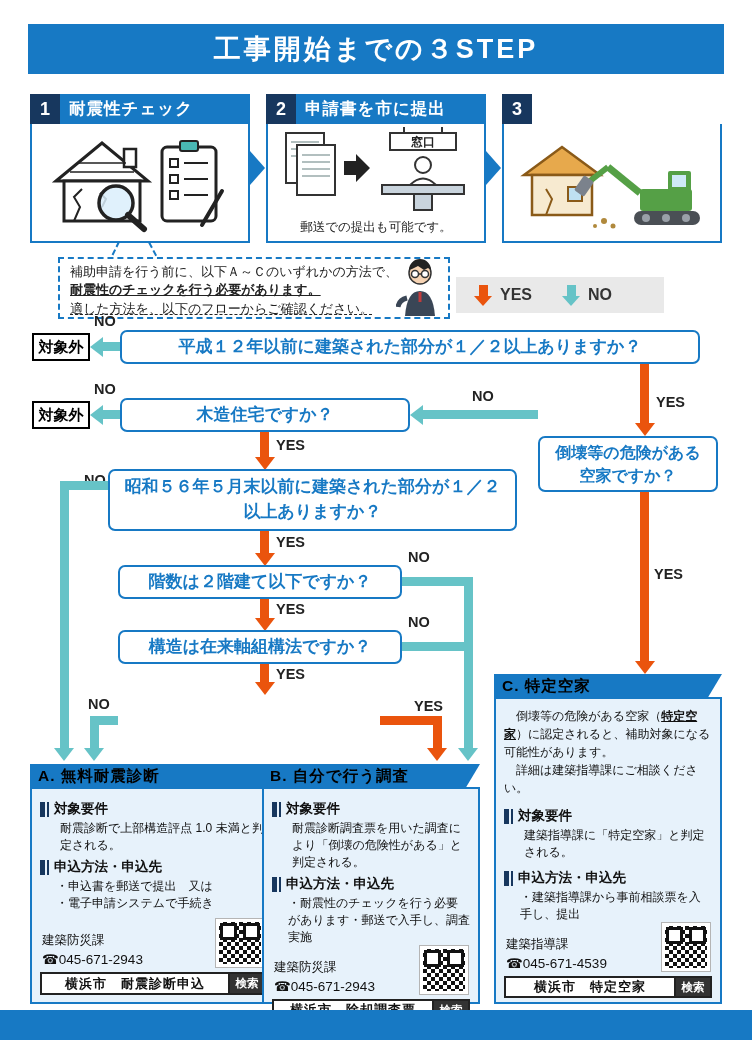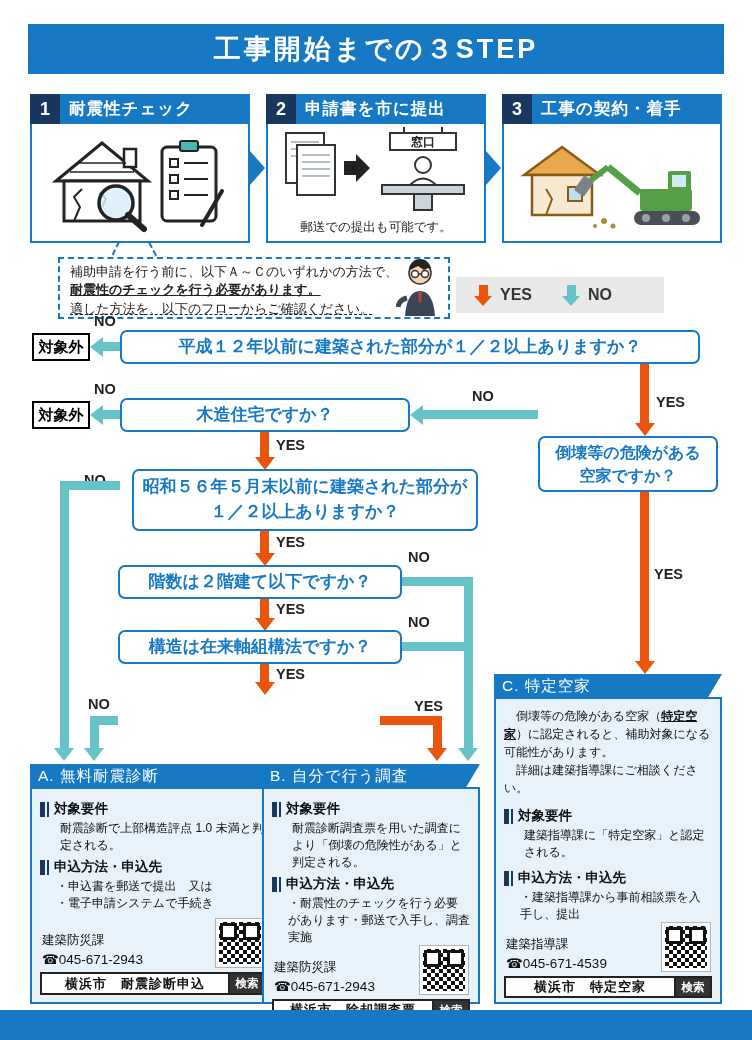--- a/index.html
+++ b/index.html
@@ -58,22 +58,22 @@
   .ah-down { position:absolute; width:0; height:0; border-left:10px solid transparent; border-right:10px solid transparent; }
   .ah-down.teal { border-top:13px solid #66c3c7; } .ah-down.orange { border-top:13px solid #ea540d; }
   .ah-left { position:absolute; width:0; height:0; border-top:10px solid transparent; border-bottom:10px solid transparent; }
   .ah-left.teal { border-right:13px solid #66c3c7; }
 
   
   .card { position:absolute; }
   .card-a { left:30px; top:764px; width:246px; height:240px; }
   .card-b { left:262px; top:764px; width:218px; height:240px; }
   .card-c { left:494px; top:674px; width:228px; height:330px; }
-  .card-header { position:absolute; top:0; left:0; width:100%; height:25px; background:#1779c4; color:#ffffff;
-    font-weight:normal; font-size:15.5px; display:flex; align-items:center; padding-left:8px; z-index:2;
+  .card-header { position:absolute; top:0; left:0; width:100%; height:25px; background:#1779c4; color:#000000;
+    font-weight:bold; font-size:15.5px; display:flex; align-items:center; padding-left:8px; z-index:2;
     clip-path:polygon(0 0, 100% 0, calc(100% - 15px) 100%, 0 100%); letter-spacing:1px; }
   .card-body { position:absolute; top:23px; left:0; right:0; bottom:0; border:2px solid #1779c4;
     background:#e7f2fb; padding:7px 8px 7px 8px; display:flex; flex-direction:column; }
   .sec { display:flex; align-items:center; font-weight:bold; font-size:13.5px; color:#111; margin-top:4px; }
   .bar-thick { width:5px; height:15px; background:#17375e; margin-right:2px; }
   .bar-thin { width:2px; height:15px; background:#17375e; margin-right:5px; }
   .sec-text { font-size:12px; color:#111; line-height:1.42; padding-left:8px; margin-top:2px;margin-left:12px; }
   .card-c .sec { margin-top:8px; }
   .c-intro { font-size:12px; line-height:1.5; color:#111; margin:1px 0 2px 0; }
   .c-intro .b-u { font-weight:bold; text-decoration:underline; }
@@ -161,21 +161,20 @@
       </svg>
       <div class="step-caption">郵送での提出も可能です。</div>
     </div>
   </div>
 
   <div class="chev" style="left:486px"></div>
 
   <div class="step" style="left:502px">
     <div class="step-header">
       <div class="step-num">3</div>
-      <div class="step-title">工事の契約・着手</div>
     </div>
     <div class="step-body">
       <svg width="192" height="100" viewBox="0 0 192 100">
         <polygon points="8,42 46,14 84,42" fill="#e7a94c" stroke="#8a5a18" stroke-width="2.5"></polygon>
         <rect x="16" y="42" width="60" height="40" fill="#f7ead0" stroke="#8a5a18" stroke-width="2.5"></rect>
         <polyline points="30,82 36,66 30,56" stroke="#8a5a18" stroke-width="2" fill="none"></polyline>
         <rect x="52" y="54" width="14" height="14" fill="#bfe0f2" stroke="#8a5a18" stroke-width="2"></rect>
         <circle cx="88" cy="88" r="3" fill="#b0893c"></circle>
           <circle cx="97" cy="93" r="2.5" fill="#b0893c"></circle>
           <circle cx="79" cy="93" r="2" fill="#b0893c"></circle>
@@ -252,21 +251,21 @@
   <div class="ah-down orange" style="left:635px;top:661px"></div>
 
   <span class="lbl" style="left:276px;top:437px">YES</span>
   <div class="vshaft orange-bg" style="left:260px;top:432px;height:26px"></div>
   <div class="ah-down orange" style="left:255px;top:457px"></div>
 
   <span class="lbl" style="left:84px;top:472px">NO</span>
   <div class="hshaft teal-bg" style="left:60px;top:481px;width:60px"></div>
   <div class="vshaft teal-bg" style="left:60px;top:481px;height:268px"></div>
   <div class="ah-down teal" style="left:54px;top:748px"></div>
-  <div class="q" style="left:132px;top:469px;width:346px;height:62px">昭和５６年５月末以前に建築された部分が１／２以上ありますか？</div>
+  <div class="q" style="left:108px;top:469px;width:409px;height:62px">昭和５６年５月末以前に建築された部分が１／２以上ありますか？</div>
   <span class="lbl" style="left:276px;top:534px">YES</span>
   <div class="vshaft orange-bg" style="left:260px;top:531px;height:23px"></div>
   <div class="ah-down orange" style="left:255px;top:553px"></div>
 
   <div class="q" style="left:118px;top:565px;width:284px;height:34px">階数は２階建て以下ですか？</div>
   <span class="lbl" style="left:408px;top:549px">NO</span>
   <div class="hshaft teal-bg" style="left:402px;top:577px;width:71px"></div>
   <div class="vshaft teal-bg" style="left:464px;top:577px;height:172px"></div>
   <div class="ah-down teal" style="left:458px;top:748px"></div>
   <span class="lbl" style="left:276px;top:601px">YES</span>
@@ -350,21 +349,21 @@
 
   <div class="card card-c">
     <div class="card-header">C. 特定空家</div>
     <div class="card-body">
       <p class="c-intro"><span>　倒壊等の危険がある空家（</span><span class="b-u">特定空家</span><span>）に認定されると、補助対象になる可能性があります。</span><br><span>　詳細は建築指導課にご相談ください。</span></p>
       <div class="sec">
         <span class="bar-thick"></span>
           <span class="bar-thin"></span>
         <span>対象要件</span>
       </div>
-      <div class="sec-text">建築指導課に「特定空家」と認定される。</div>
+      <div class="sec-text">建築指導課に「特定空家」と判定される。</div>
       <div class="sec">
         <span class="bar-thick"></span>
           <span class="bar-thin"></span>
         <span>申込方法・申込先</span>
       </div>
       <div class="sec-text" style="padding-left:4px">・建築指導課から事前相談票を入手し、提出</div>
       <div class="contact">
         <div>
           <div class="dept">建築指導課</div>
           <div class="tel">☎045-671-4539</div>

